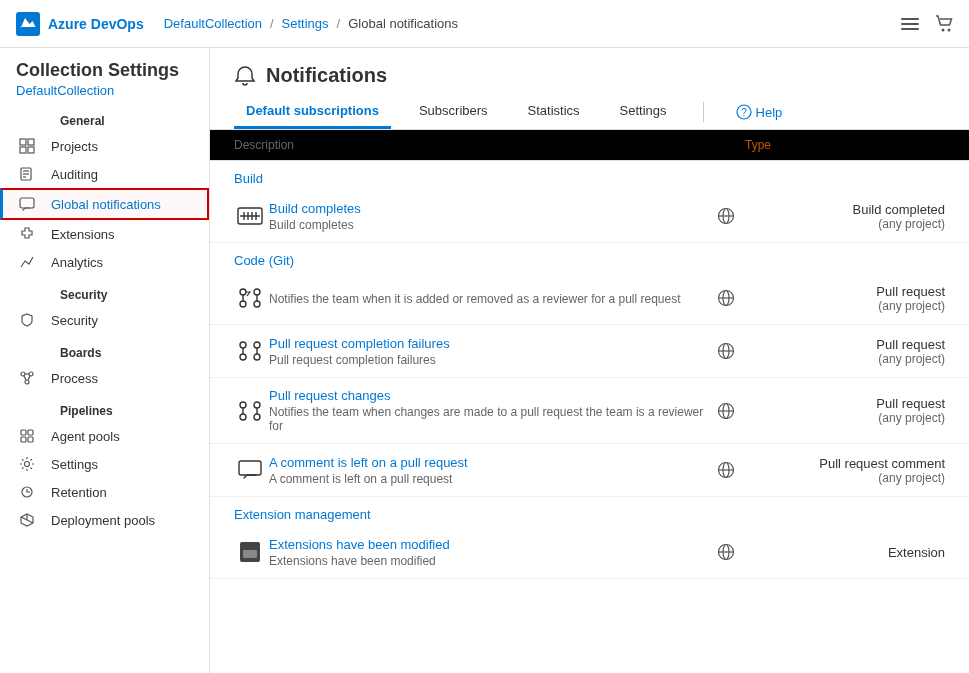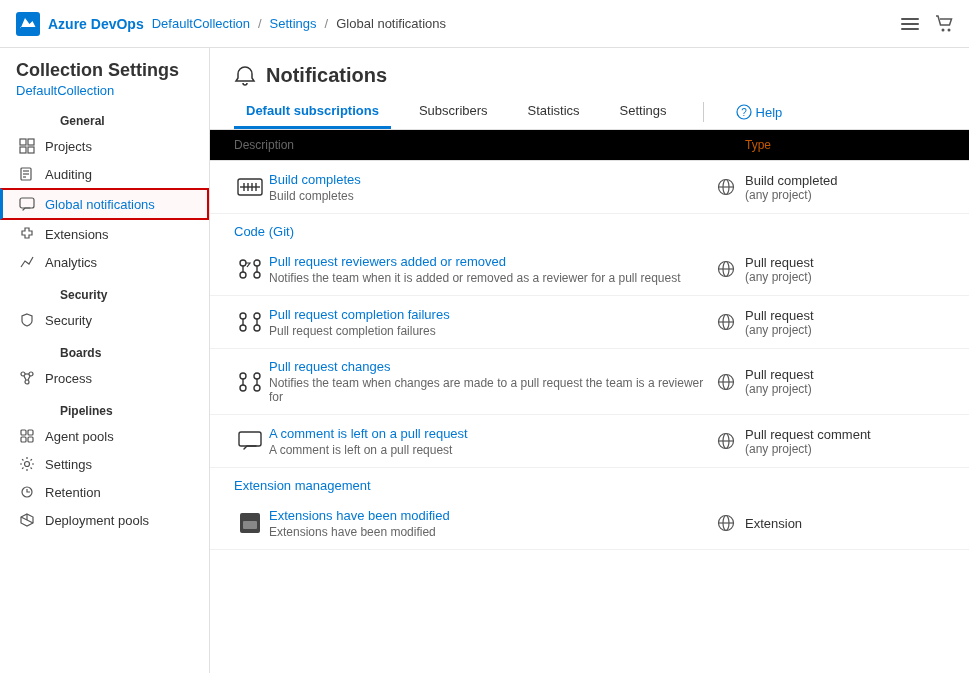--- a/index.html
+++ b/index.html
@@ -1,37 +1,37 @@
 <!DOCTYPE html>
 <html><head>
   <meta charset="utf-8">
   <style>
     * { box-sizing: border-box; margin: 0; padding: 0; }
     body { font-family: 'Segoe UI', sans-serif; font-size: 14px; color: #333; background: #fff; display: flex; flex-direction: column; height: 673px; overflow: hidden; }
 
     
-    .topbar { height: 48px; background: #fff; border-bottom: 1px solid #e0e0e0; display: flex; align-items: center; padding: 0 16px; flex-shrink: 0; }
+    .topbar { height: 48px; background: #fff; border-bottom: 1px solid #e0e0e0; display: flex; align-items: center; padding: 0 16px; gap: 12px; flex-shrink: 0; }
     .topbar-logo { display: flex; align-items: center; gap: 8px; color: #0078d4; font-weight: 600; font-size: 14px; }
     .topbar-logo svg { width: 24px; height: 24px; }
     .topbar-nav { display: flex; align-items: center; gap: 4px; font-size: 13px; color: #444; margin-left: 8px; }
     .topbar-nav a { color: #0078d4; text-decoration: none; }
     .topbar-nav .sep { color: #888; margin: 0 4px; }
     .topbar-right { margin-left: auto; display: flex; align-items: center; gap: 16px; color: #444; }
     .topbar-right svg { width: 18px; height: 18px; cursor: pointer; }
 
     
     .main-layout { display: flex; flex: 1; overflow: hidden; }
 
     
     .sidebar { width: 210px; background: #fff; border-right: 1px solid #e0e0e0; overflow-y: auto; flex-shrink: 0; padding-bottom: 16px; }
     .sidebar-collection { padding: 12px 16px 4px; }
     .sidebar-title { font-size: 18px; font-weight: 700; color: #333; }
     .sidebar-subtitle { font-size: 13px; color: #0078d4; margin-top: 2px; cursor: pointer; }
     .sidebar-section-label { font-size: 12px; font-weight: 700; color: #333; padding: 12px 16px 4px; text-transform: none; margin-left: 44px; }
-    .sidebar-item { display: flex; align-items: center; gap: 10px; padding: 6px 16px; cursor: pointer; color: #333; font-size: 13px; border-left: 3px solid transparent; }
+    .sidebar-item { display: flex; align-items: center; gap: 16px; padding: 6px 16px; cursor: pointer; color: #333; font-size: 13px; border-left: 3px solid transparent; }
     .sidebar-item.active { border-left: 3px solid #0078d4; background: #f0f6ff; color: #0078d4; }
     .sidebar-item.active-highlight { border: 2px solid #cc0000; background: #fff4f4; }
     .sidebar-item svg { width: 16px; height: 16px; flex-shrink: 0; }
 
     
     .content { flex: 1; overflow-y: auto; padding: 0; }
     .content-header { padding: 16px 24px 0; display: flex; align-items: center; gap: 10px; }
     .content-header h1 { font-size: 20px; font-weight: 600; color: #333; }
 
     
@@ -47,21 +47,21 @@
     .th-type { width: 200px; font-size: 12px; color: #c25700; text-align: left; }
 
     .section-label { padding: 10px 24px 4px; font-size: 13px; color: #0078d4; font-weight: 400; }
 
     .notification-row { display: flex; align-items: center; padding: 10px 24px; border-bottom: 1px solid #f0f0f0; gap: 3px; }
     .notif-icon { width: 32px; height: 32px; flex-shrink: 0; display: flex; align-items: center; justify-content: center; }
     .notif-desc { flex: 1; }
     .notif-title { font-size: 13px; color: #0078d4; cursor: pointer; }
     .notif-subtitle { font-size: 12px; color: #666; margin-top: 2px; }
     .notif-globe { width: 32px; display: flex; align-items: center; justify-content: center; }
-    .notif-type { width: 200px; }
+    .notif-type { width: 200px; text-align: right; }
     .notif-type-main { font-size: 13px; color: #333; }
     .notif-type-sub { font-size: 12px; color: #666; }
   </style>
 </head>
 <body>
 
 <div class="topbar">
   <div class="topbar-logo">
     <svg viewBox="0 0 32 32" fill="none" xmlns="http://www.w3.org/2000/svg">
       <rect width="32" height="32" rx="4" fill="#0078d4"></rect>
@@ -215,20 +215,21 @@
           </svg>
         <span>Help</span>
       </div>
     </div>
 
     <div class="table-header">
       <div class="th-description">Description</div>
       <div class="th-type">Type</div>
     </div>
 
+    <div class="section-label">Build</div>
     <div class="notification-row">
       <div class="notif-icon">
         <svg width="28" height="28" viewBox="0 0 28 28" fill="none">
             <rect x="2" y="6" width="24" height="16" rx="2" stroke="#333" stroke-width="1.4" fill="none"></rect>
             <line x1="8" y1="10" x2="8" y2="18" stroke="#333" stroke-width="1.4"></line>
             <line x1="12" y1="10" x2="12" y2="18" stroke="#333" stroke-width="1.4"></line>
             <line x1="16" y1="10" x2="16" y2="18" stroke="#333" stroke-width="1.4"></line>
             <line x1="20" y1="10" x2="20" y2="18" stroke="#333" stroke-width="1.4"></line>
             <line x1="4" y1="14" x2="24" y2="14" stroke="#333" stroke-width="1.4"></line>
           </svg>
@@ -258,21 +259,20 @@
             <circle cx="7" cy="8" r="3" stroke="#333" stroke-width="1.4"></circle>
             <circle cx="21" cy="8" r="3" stroke="#333" stroke-width="1.4"></circle>
             <circle cx="7" cy="20" r="3" stroke="#333" stroke-width="1.4"></circle>
             <circle cx="21" cy="20" r="3" stroke="#333" stroke-width="1.4"></circle>
             <line x1="7" y1="11" x2="7" y2="17" stroke="#333" stroke-width="1.4"></line>
             <line x1="21" y1="11" x2="21" y2="17" stroke="#333" stroke-width="1.4"></line>
             <path d="M10 8h4l-3 4" stroke="#333" stroke-width="1.2" fill="none"></path>
           </svg>
       </div>
       <div class="notif-desc">
-        <div class="notif-title">Pull request reviewers added or removed</div>
         <div class="notif-subtitle">Notifies the team when it is added or removed as a reviewer for a pull request</div>
       </div>
       <div class="notif-globe">
         <svg width="18" height="18" viewBox="0 0 18 18" fill="none">
             <circle cx="9" cy="9" r="7.5" stroke="#555" stroke-width="1.2"></circle>
             <ellipse cx="9" cy="9" rx="3" ry="7.5" stroke="#555" stroke-width="1.2"></ellipse>
             <line x1="1.5" y1="9" x2="16.5" y2="9" stroke="#555" stroke-width="1.2"></line>
           </svg>
       </div>
       <div class="notif-type">

